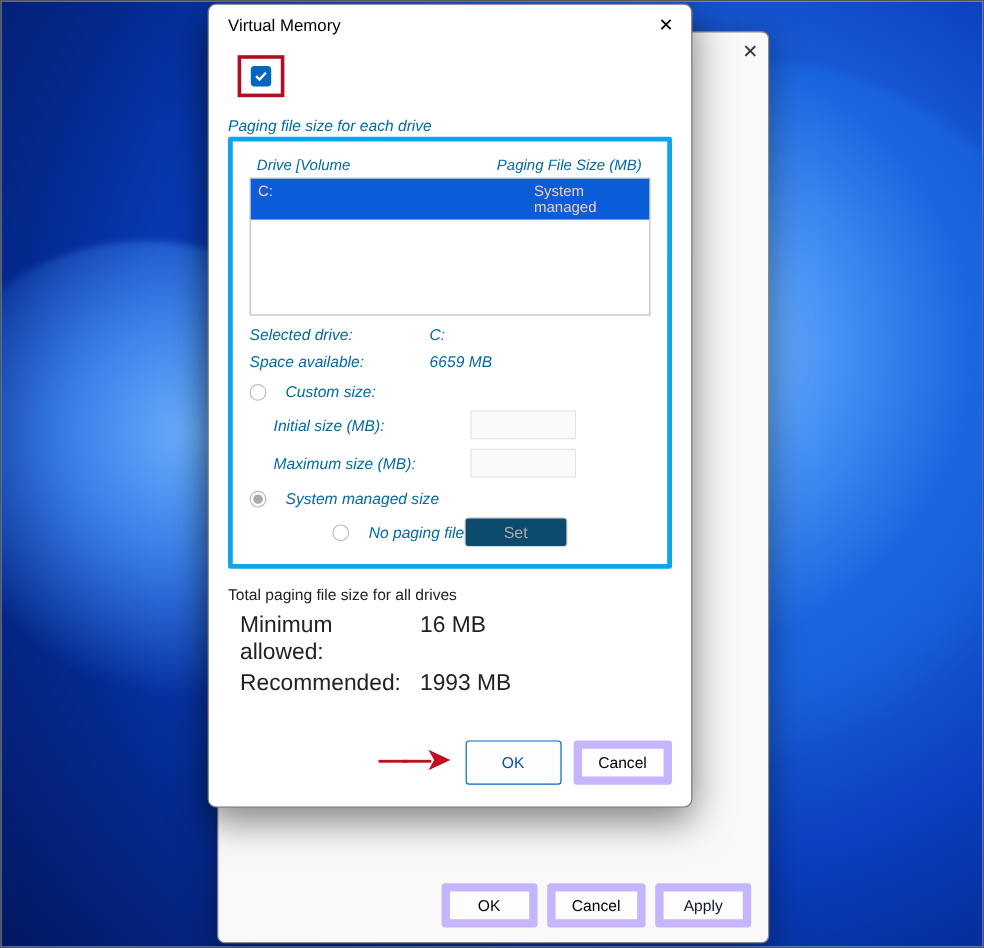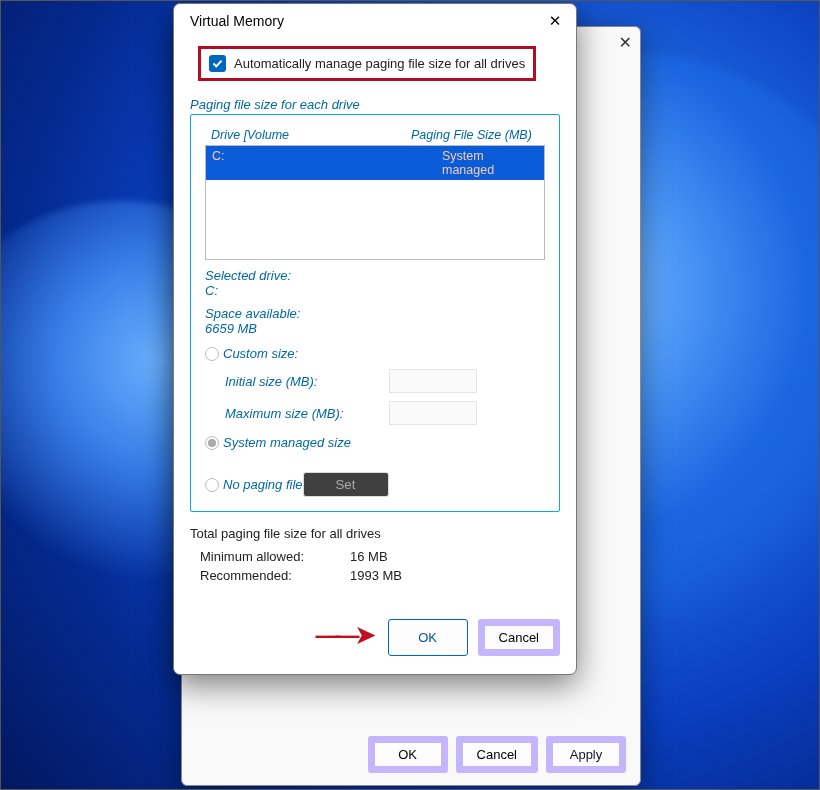--- a/index.html
+++ b/index.html
@@ -17,42 +17,42 @@
     .dialog { position:absolute; left:172px; top:2px; width:404px; background:#fff; border:1px solid #777; border-radius:7px; box-shadow:0 10px 32px rgba(0,0,0,.5); }
     .titlebar { display:flex; align-items:center; justify-content:space-between; padding:8px 12px 6px 16px; font-size:14px; }
     .close-x { width:18px; height:18px; display:flex; align-items:center; justify-content:center; cursor:pointer; font-size:15px; }
     .body { padding: 6px 16px 16px; font-size:13px; color:#222; }
 
     .highlight-box { border:3px solid #b20d22; padding:6px 8px; display:inline-flex; align-items:center; gap:8px; margin:4px 0 12px 8px; }
     .checkbox { width:17px; height:17px; border-radius:3px; background:#0067c0; display:flex; align-items:center; justify-content:center; }
     .checkbox svg { width:13px; height:13px; stroke:#fff; stroke-width:2.5; fill:none; }
 
     .group-title { font-size:13px; margin-top:4px; color:#555; }
-    .group-box { border:1px solid #0ea5e9; padding:10px 14px 14px; margin-top:2px; border-radius:2px; }
+    .group-box { border:4px solid #0ea5e9; padding:10px 14px 14px; margin-top:2px; border-radius:2px; }
     .grey { color:#0369a1;font-style:italic; }
     .list-header { display:flex; font-size:12.5px; padding:3px 6px; }
     .lh-drive { width:200px; }
     .drive-list { border:1px solid #bbb; height:115px; background:#fff; }
     .drive-row { display:flex; padding:3px 6px; background:#0a5cd8; color:#f6cdb0; font-size:12.5px; }
     .dr-drive { width:200px; }
     .dr-size { flex:1; text-align:left; padding-left:30px;}
 
-    .info-row { display:flex; margin-top:8px; font-size:13px;flex-direction:column; }
+    .info-row { display:flex; margin-top:8px; font-size:13px; }
     .info-label { width:150px; }
-    .radio-row { display:flex; align-items:center; gap:4px; margin-top:10px; }
+    .radio-row { display:flex; align-items:center; gap:16px; margin-top:10px; }
     .radio { width:14px; height:14px; border:1.5px solid #bbb; border-radius:50%; display:inline-block; position:relative; }
     .radio.checked::after{ content:''; position:absolute; inset:2px; border-radius:50%; background:#aaa; }
     .size-row { display:flex; align-items:center; gap:24px; margin:8px 0 0 20px; }
     .size-input { width:88px; height:24px; border:1px solid #e4e4e4; background:#fafafa; }
-    .set-row { display:flex; justify-content:flex-start; align-items:center; margin-top:22px; }
-    .set-btn { min-width:86px; padding:4px 20px; border:1px solid #ddd; background:#404040; color:#aaa; border-radius:3px; }
+    .set-row { display:flex; justify-content:center; align-items:center; margin-top:8px; }
+    .set-btn { min-width:86px; padding:4px 20px; border:1px solid #ddd; background:#0c4a6e; color:#aaa; border-radius:3px; }
 
     .totals { margin-top:14px; }
     .totals-title { font-size:13px; margin-bottom:8px; }
-    .tot-row { display:flex; margin:4px 0 4px 10px; font-size:13px; }
+    .tot-row { display:flex; margin:4px 0 4px 10px; font-size:19px; }
     .tot-label { width:150px; }
 
     .dialog-buttons { display:flex; justify-content:flex-end; gap:10px; padding:16px 16px 18px; }
     .btn.primary { border:1px solid #0067c0; color:#0053a0; }
     .arrow { color:#c01020; font-size:24px; font-weight:bold; position:relative; top:2px; margin-right:6px; letter-spacing:-4px;}
   </style>
 </head>
 <body>
 
 <div class="wallpaper"></div>
@@ -71,21 +71,20 @@
     <span>Virtual Memory</span>
     <span class="close-x">✕</span>
   </div>
   <div class="body">
     <div class="highlight-box">
       <span class="checkbox">
         <svg viewBox="0 0 16 16">
             <polyline points="3,8 6.5,11.5 13,4.5"></polyline>
           </svg>
       </span>
-      <span>Automatically manage paging file size for all drives</span>
     </div>
 
     <div class="group-title grey">Paging file size for each drive</div>
     <div class="group-box">
       <div class="list-header grey">
         <span class="lh-drive">Drive  [Volume</span>
         <span>Paging File Size (MB)</span>
       </div>
       <div class="drive-list">
         <div class="drive-row">

